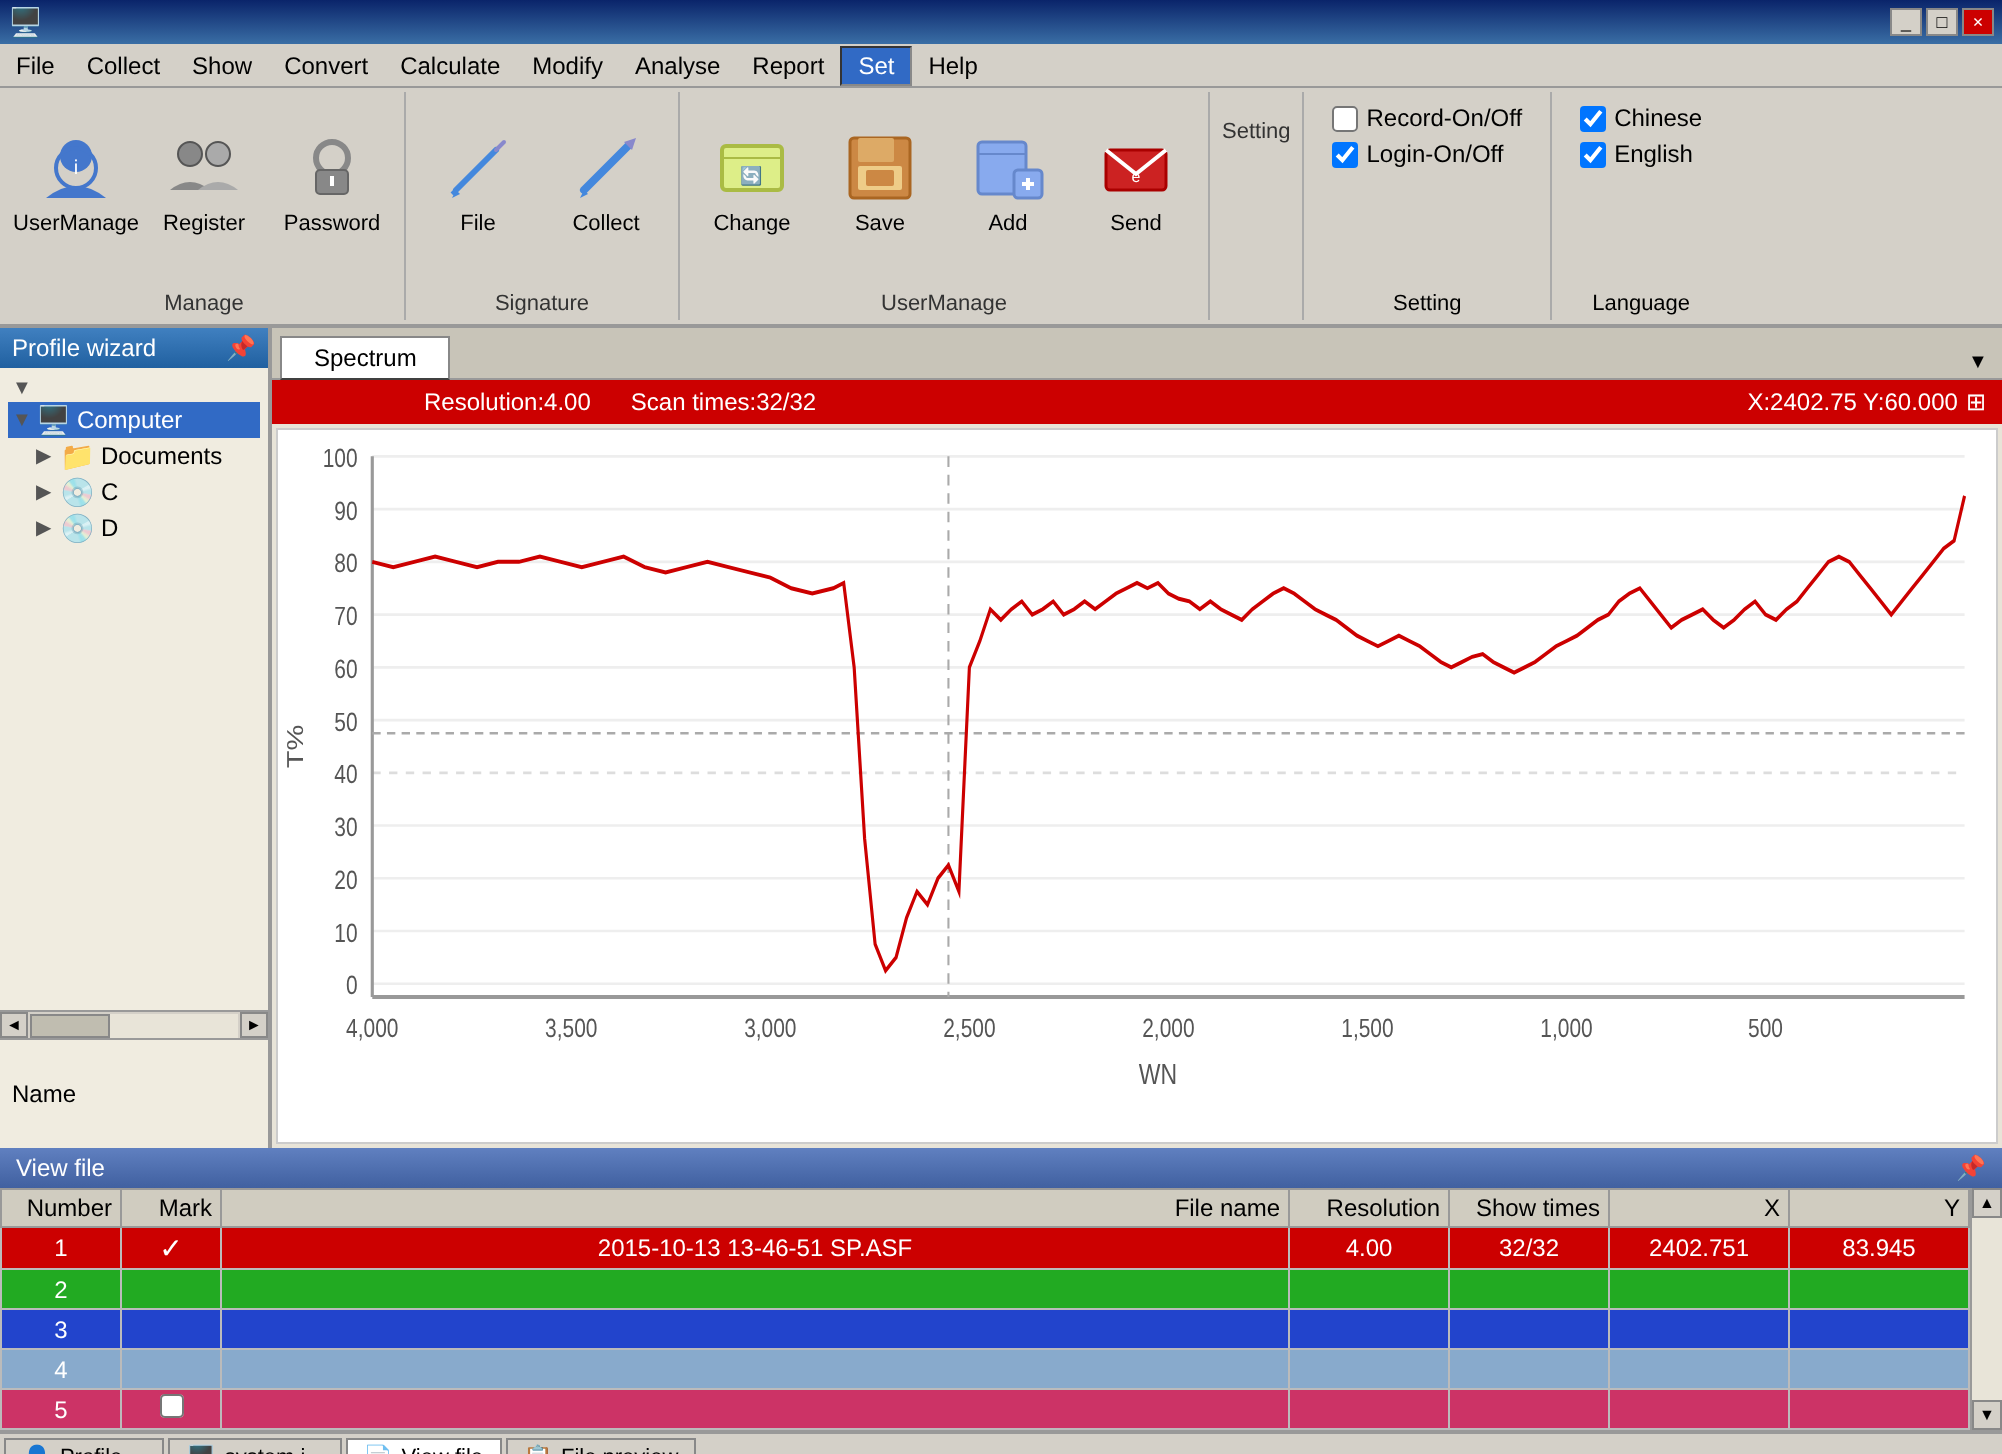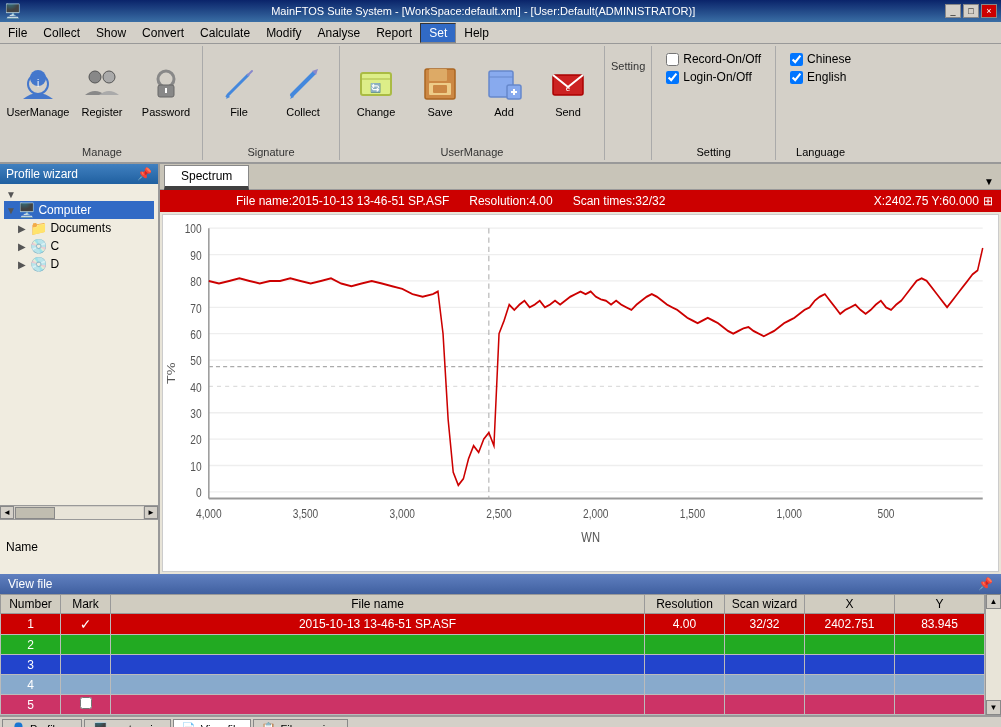--- a/index.html
+++ b/index.html
@@ -116,21 +116,21 @@
 
     
     #main-area {
       display: flex;
       height: calc(727px - 22px - 22px - 120px - 25px - 22px);
       
     }
 
     
     #left-panel {
-      width: 160px;
+      width: 136px;
       background: #f0ece0;
       border-right: 2px solid #999;
       display: flex;
       flex-direction: column;
     }
     #profile-wizard-header {
       background: linear-gradient(to bottom, #4080c0, #2060a0);
       color: white;
       padding: 2px 6px;
       font-size: 12px;
@@ -182,21 +182,21 @@
       padding: 3px 16px;
       background: #c8c4b8;
       border: 1px solid #888;
       border-bottom: none;
       cursor: pointer;
       font-size: 12px;
       margin-right: 2px;
     }
     .tab-item.active {
       background: white;
-      border-bottom: 4px solid #404040;
+      border-bottom: 1px solid #404040;
       position: relative;
       top: 1px;
     }
     .tab-dropdown {
       margin-left: auto;
       width: 16px;
       height: 16px;
       display: flex; align-items: center; justify-content: center;
       cursor: pointer;
       font-size: 10px;
@@ -246,21 +246,21 @@
     }
     #view-file-table {
       width: 100%;
       border-collapse: collapse;
       font-size: 12px;
     }
     #view-file-table th {
       background: #d0ccc0;
       border: 1px solid #999;
       padding: 2px 4px;
-      text-align: center;
+      text-align: right;
       font-weight: normal;
     }
     #view-file-table td {
       border: 1px solid #bbb;
       padding: 2px 4px;
       text-align: center;
       height: 20px;
     }
     .row-1 td { background: #cc0000; color: white; }
     .row-1 td.mark-cell { background: #cc0000; }
@@ -349,21 +349,20 @@
     }
 
     
     svg text { font-family: Arial, sans-serif; }
   </style>
 </head>
 <body>
 
 <div id="title-bar">
   <span style="font-size:14px;">🖥️</span>
-  <span id="title-text">MainFTOS Suite System - [WorkSpace:default.xml] - [User:Default(ADMINISTRATOR)]</span>
   <div id="title-bar-controls">
     <div class="title-btn">_</div>
     <div class="title-btn">□</div>
     <div class="title-btn" style="background:#cc0000;color:white;">×</div>
   </div>
 </div>
 
 <div id="menu-bar">
   <div class="menu-item">File</div>
   <div class="menu-item">Collect</div>
@@ -573,21 +572,20 @@
 
   <div id="right-panel">
 
     <div id="spectrum-tab-bar">
       <div class="tab-item active">Spectrum</div>
       <div class="tab-dropdown">▼</div>
     </div>
 
     <div id="info-bar">
       <span style="font-weight:bold;margin-top:36px;">Info bar:</span>
-      <span>File name:2015-10-13 13-46-51 SP.ASF</span>
       <span>Resolution:4.00</span>
       <span>Scan times:32/32</span>
       <div class="info-right">
         <span>X:2402.75 Y:60.000</span>
         <span>⊞</span>
       </div>
     </div>
 
     <div id="chart-container">
       <svg id="chart-svg" viewBox="0 0 820 270" preserveAspectRatio="none">
@@ -785,21 +783,21 @@
     <span>📌</span>
   </div>
   <div id="view-file-wrapper" style="position:relative;">
     <table id="view-file-table" style="width:calc(100% - 16px);">
       <thead>
         <tr>
           <th style="width:60px;">Number</th>
           <th style="width:50px;">Mark</th>
           <th style="width:auto;">File name</th>
           <th style="width:80px;">Resolution</th>
-          <th style="width:80px;">Scan wizard</th>
+          <th style="width:80px;">Show times</th>
           <th style="width:90px;">X</th>
           <th style="width:90px;">Y</th>
         </tr>
       </thead>
       <tbody>
         <tr class="row-1">
           <td>1</td>
           <td class="mark-cell"><span class="checkmark">✓</span></td>
           <td>2015-10-13 13-46-51 SP.ASF</td>
           <td>4.00</td>

